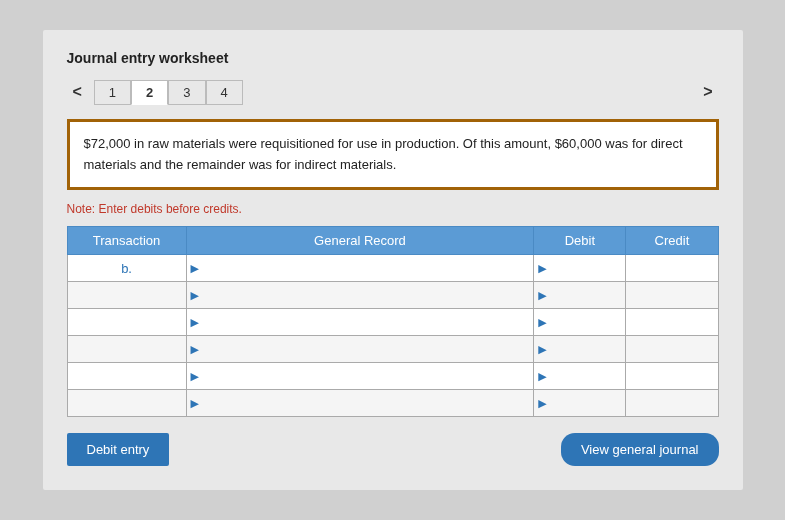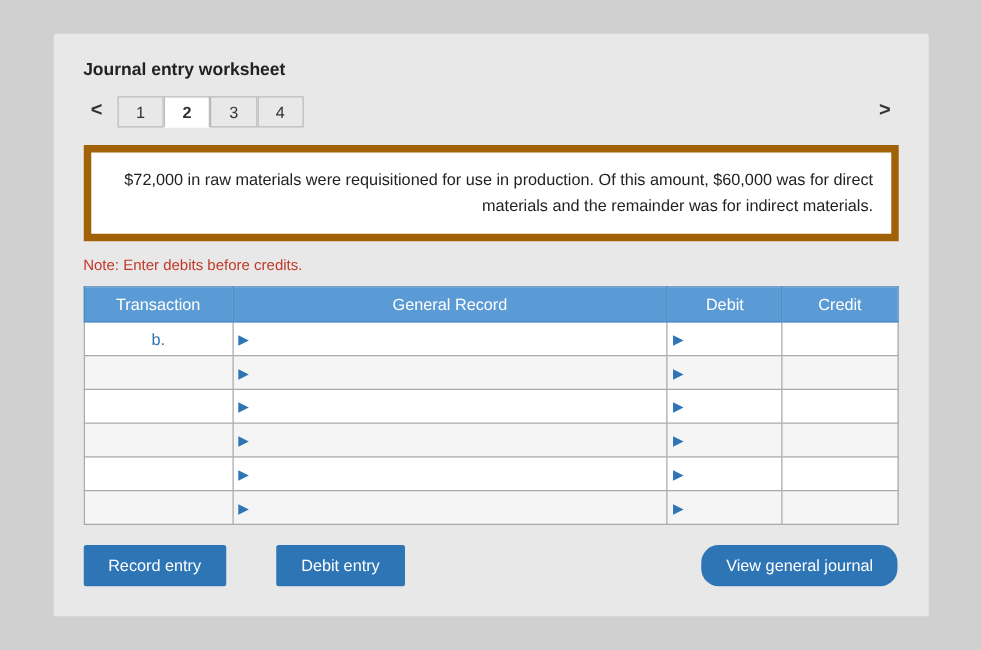--- a/index.html
+++ b/index.html
@@ -55,27 +55,26 @@
     }
     .tab.active {
       background: #fff;
       border-bottom: 1px solid #fff;
       font-weight: bold;
       color: #333;
       z-index: 1;
     }
     .description-box {
       background: #fff;
-      border: 6px solid #a16207;
+      border: 3px solid #a16207;
       padding: 12px 14px;
       margin-bottom: 12px;
       font-size: 13px;
       color: #222;
       line-height: 1.6;
-      text-align: right;
     }
     .note {
       color: #c0392b;
       font-size: 12px;
       margin-bottom: 10px;
     }
     .journal-table {
       width: 100%;
       border-collapse: collapse;
       margin-bottom: 16px;
@@ -320,17 +319,16 @@
         <td>
           <div class="arrow-input">
             <input type="text" style="">
           </div>
         </td>
       </tr>
     </tbody>
   </table>
 
   <div class="buttons-row">
-    <button class="btn btn-record">Record entry</button>
     <button class="btn btn-clear">Debit entry</button>
     <button class="btn btn-view">View general journal</button>
   </div>
 </div>
 
 </body></html>

